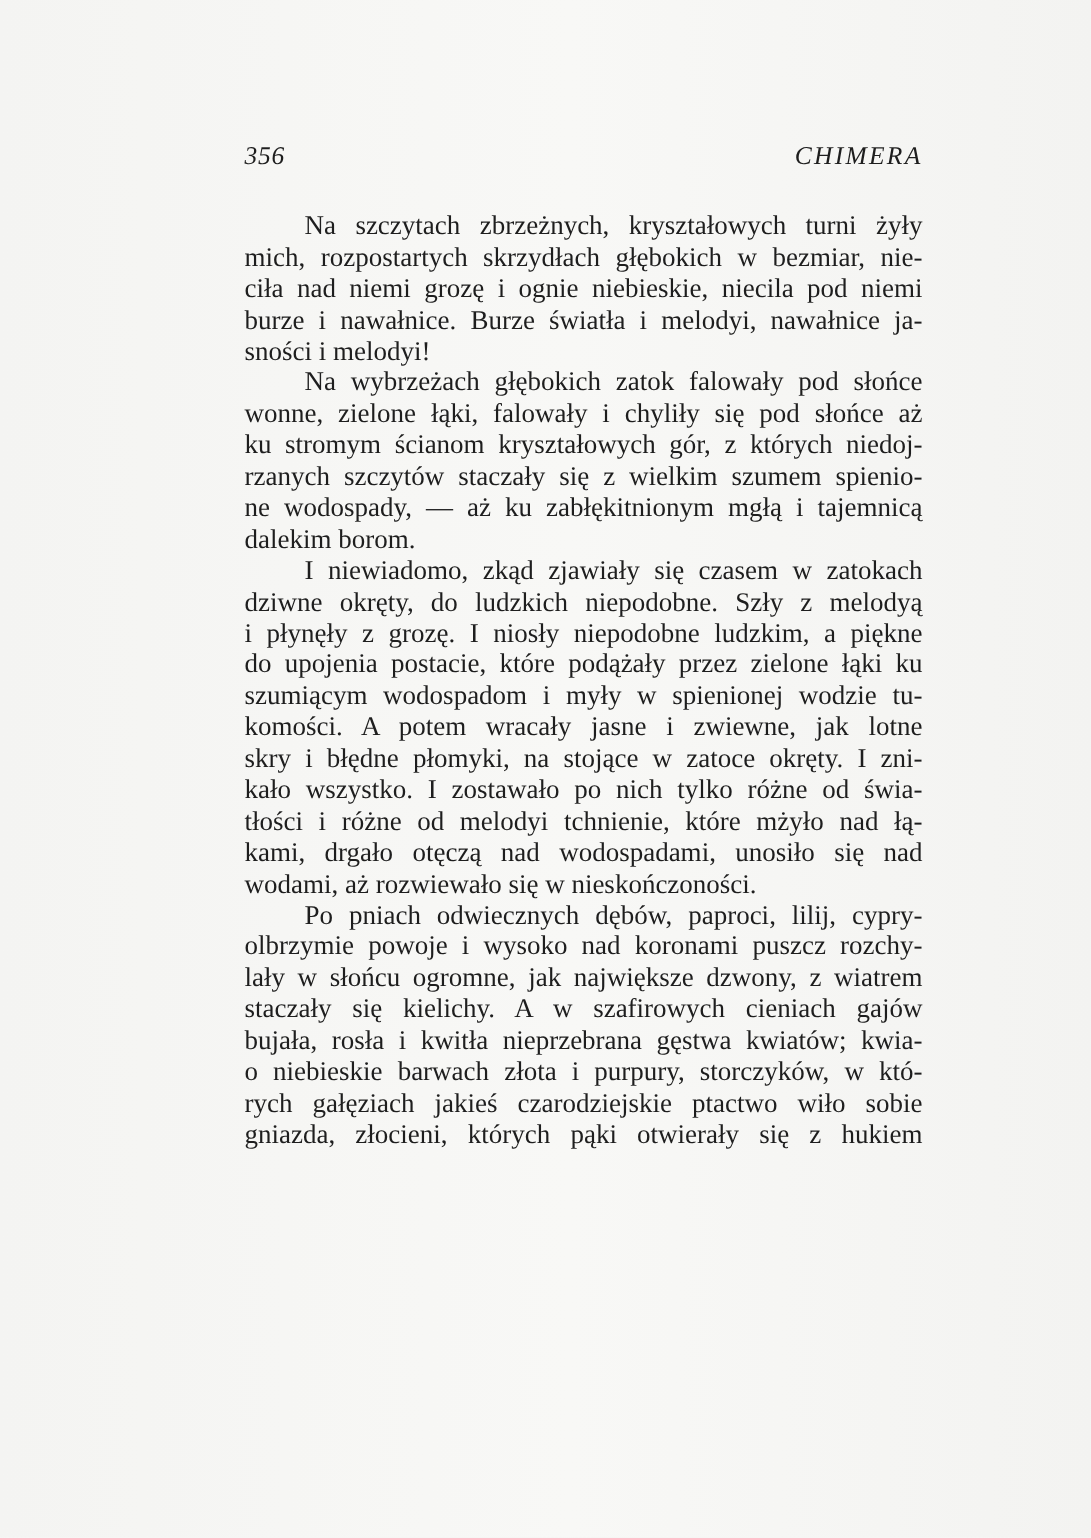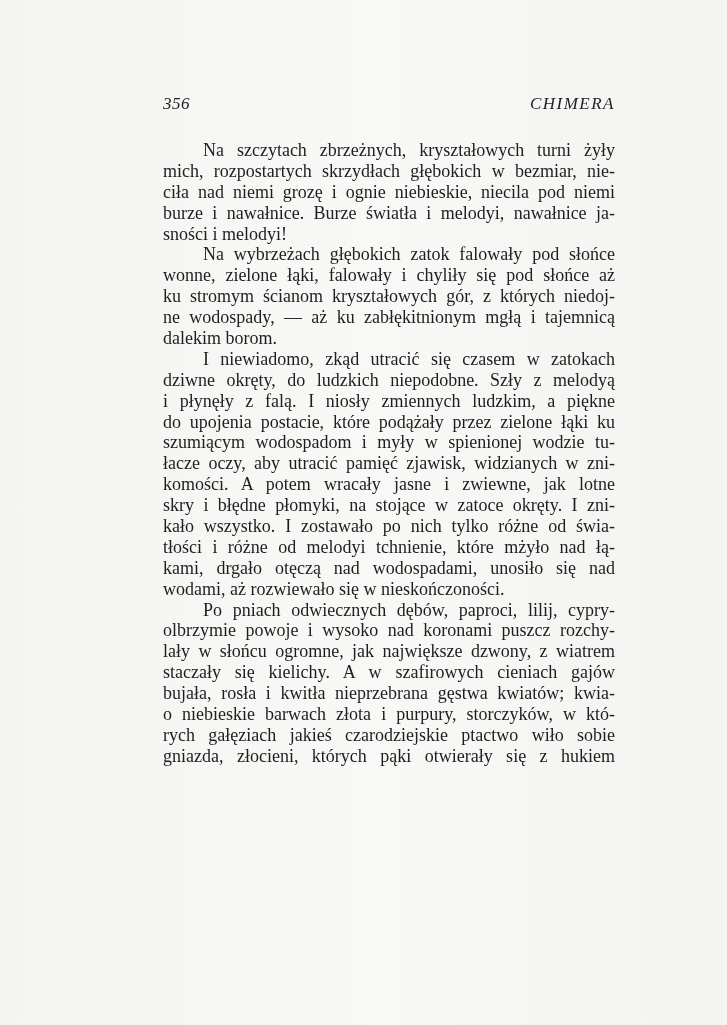--- a/index.html
+++ b/index.html
@@ -43,30 +43,30 @@
         <span class="line indent">Na szczytach zbrzeżnych, kryształowych turni żyły</span>
         <span class="line">mich, rozpostartych skrzydłach głębokich w bezmiar, nie-</span>
         <span class="line">ciła nad niemi grozę i ognie niebieskie, niecila pod niemi</span>
         <span class="line">burze i nawałnice. Burze światła i melodyi, nawałnice ja-</span>
         <span class="line last">sności i melodyi!</span>
       </div>
       <div>
         <span class="line indent">Na wybrzeżach głębokich zatok falowały pod słońce</span>
         <span class="line">wonne, zielone łąki, falowały i chyliły się pod słońce aż</span>
         <span class="line">ku stromym ścianom kryształowych gór, z których niedoj-</span>
+        <span class="line">rzanych szczytów staczały się z wielkim szumem spienio-</span>
         <span class="line">ne wodospady, — aż ku zabłękitnionym mgłą i tajemnicą</span>
         <span class="line last">dalekim borom.</span>
       </div>
       <div>
-        <span class="line indent">I niewiadomo, zkąd utracić się czasem w zatokach</span>
+        <span class="line indent">I niewiadomo, zkąd zjawiały się czasem w zatokach</span>
         <span class="line">dziwne okręty, do ludzkich niepodobne. Szły z melodyą</span>
-        <span class="line">i płynęły z falą. I niosły zmiennych ludzkim, a piękne</span>
+        <span class="line">i płynęły z grozę. I niosły niepodobne ludzkim, a piękne</span>
         <span class="line">do upojenia postacie, które podążały przez zielone łąki ku</span>
         <span class="line">szumiącym wodospadom i myły w spienionej wodzie tu-</span>
-        <span class="line">łacze oczy, aby utracić pamięć zjawisk, widzianych w zni-</span>
         <span class="line">komości. A potem wracały jasne i zwiewne, jak lotne</span>
         <span class="line">skry i błędne płomyki, na stojące w zatoce okręty. I zni-</span>
         <span class="line">kało wszystko. I zostawało po nich tylko różne od świa-</span>
         <span class="line">tłości i różne od melodyi tchnienie, które mżyło nad łą-</span>
         <span class="line">kami, drgało otęczą nad wodospadami, unosiło się nad</span>
         <span class="line last">wodami, aż rozwiewało się w nieskończoności.</span>
       </div>
       <div>
         <span class="line indent">Po pniach odwiecznych dębów, paproci, lilij, cypry-</span>
         <span class="line">olbrzymie powoje i wysoko nad koronami puszcz rozchy-</span>

